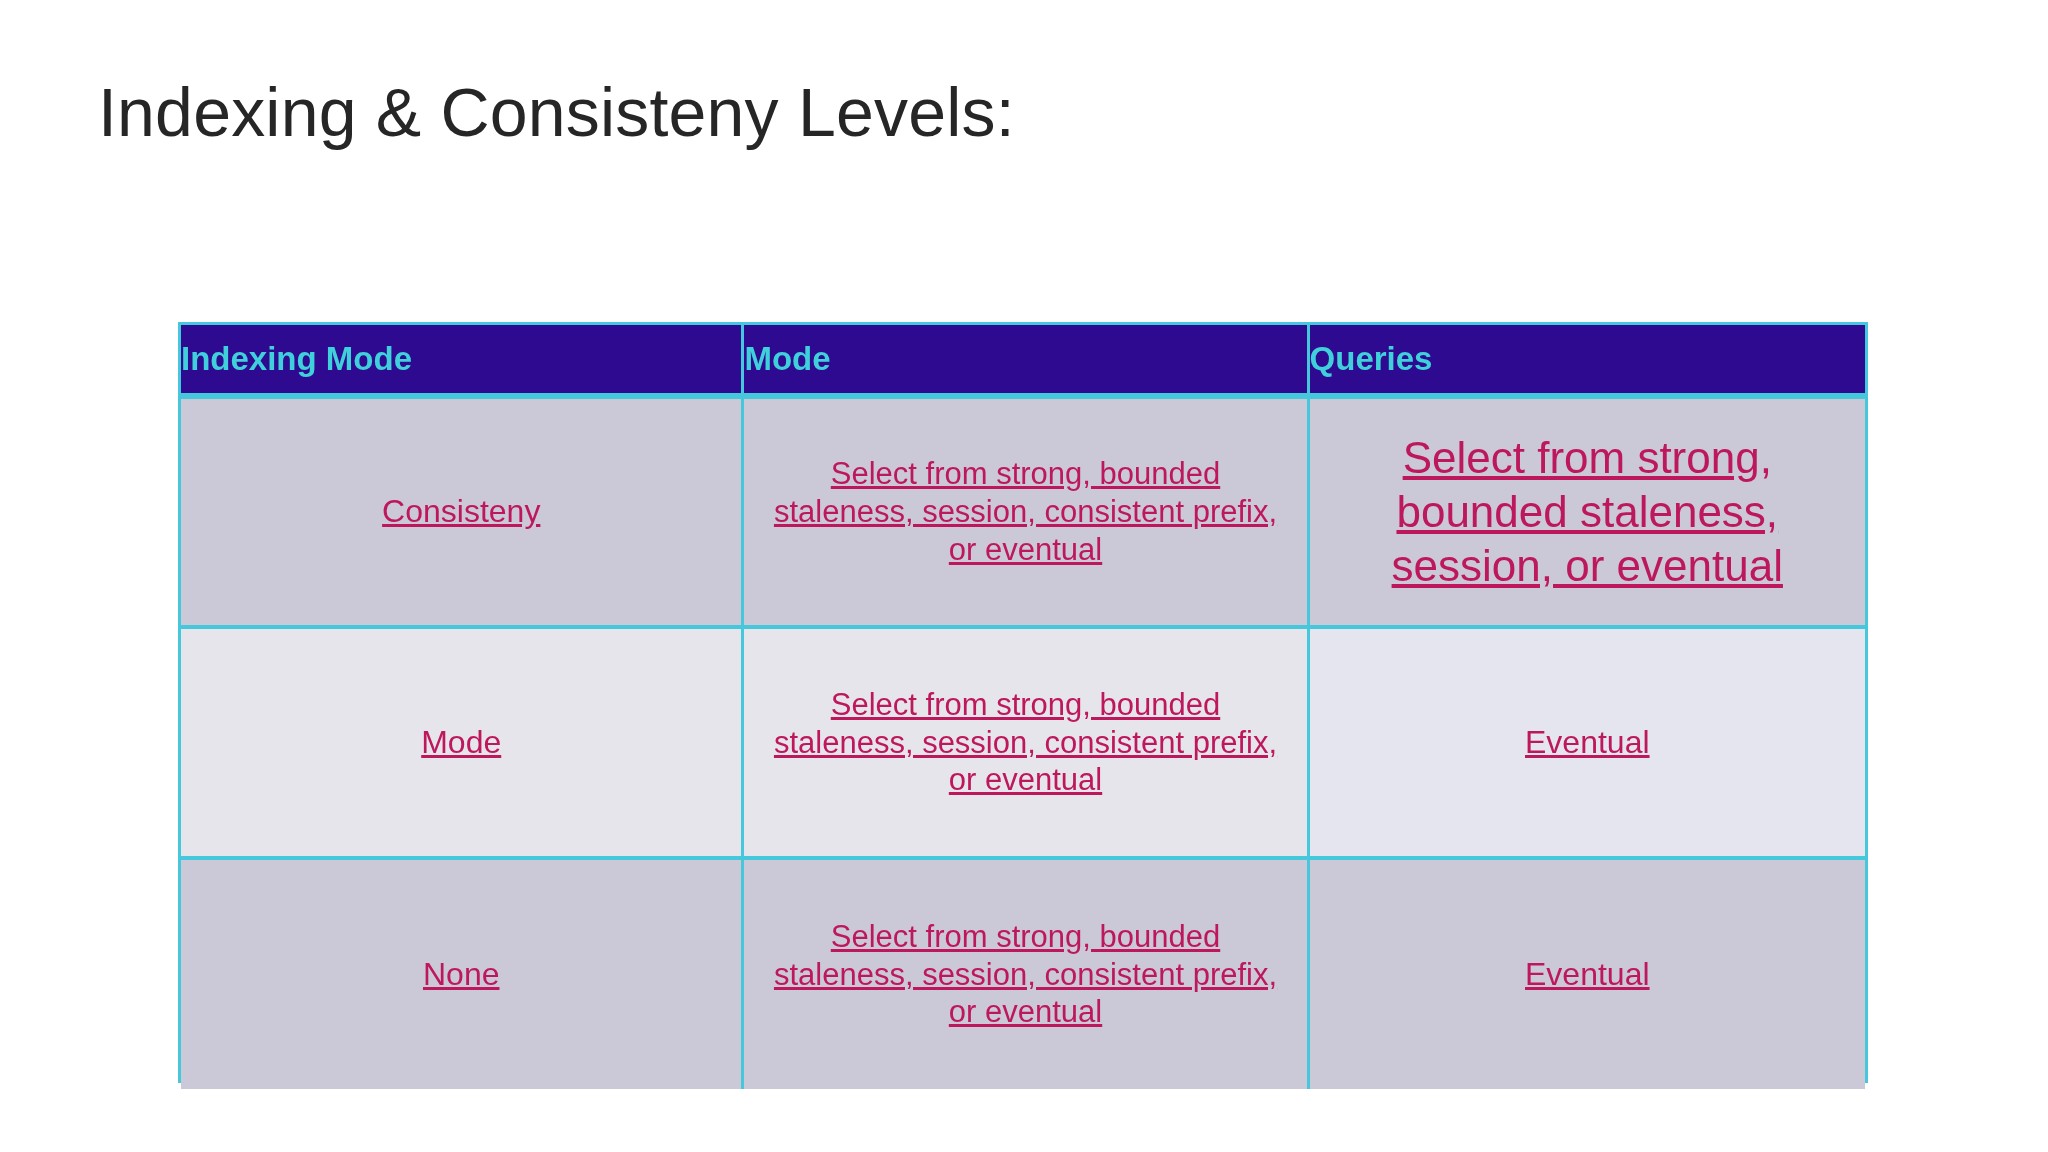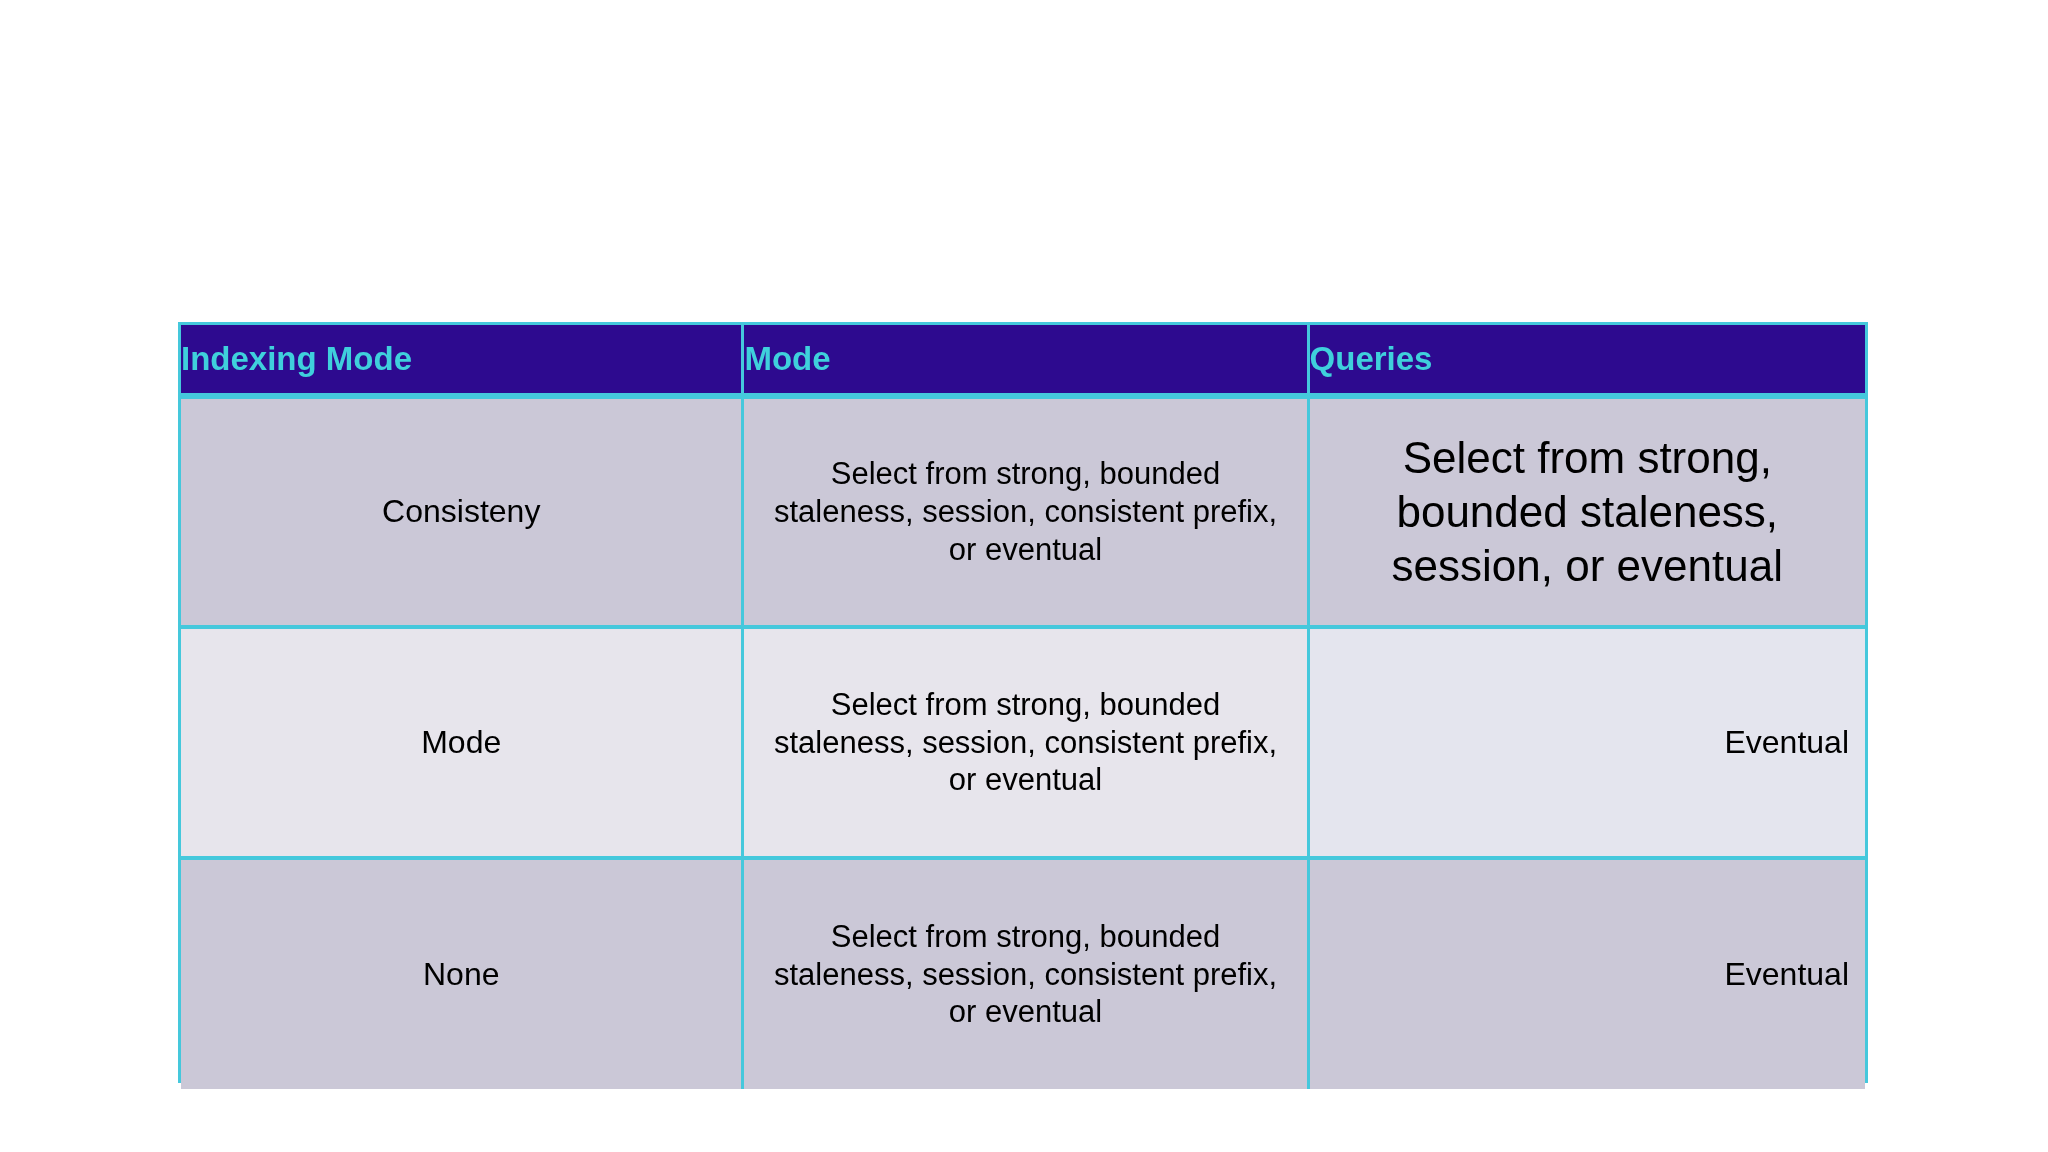--- a/index.html
+++ b/index.html
@@ -66,52 +66,54 @@
     padding: 0;
     border-right: 3px solid #45C8DC;
     border-bottom: 6px solid #45C8DC;
   }
   .tbl thead th:last-child { border-right: none; }
 
   
   .tbl tbody td {
     text-align: center;
     vertical-align: middle;
-    color: #000000;
+    color: #be185d;
     padding: 6px 16px;
     border-right: 3px solid #45C8DC;
     border-bottom: 4px solid #45C8DC;
     line-height: 1.22;
+    text-decoration: underline;
   }
   .tbl tbody td:last-child { border-right: none; }
   .tbl tbody tr:last-child td { border-bottom: none; }
 
   
   .col-mode    { width: 33.4%; }
   .col-reads   { width: 33.5%; }
   .col-queries { width: 33.1%; margin-left: 40px; }
 
   
   .row-dark  td { background: #CBC8D7; }
   .row-light td { background: #E7E5EC; }
   .row-light td.tint-queries { background: #E4E5EE; }
 
   
   td.c-mode    { font-size: 32px; }
   td.c-reads   { font-size: 31px; }
   td.c-queries { font-size: 44px; }
-  td.c-queries.short { font-size: 32px; text-align: right; }
+  td.c-queries.short { font-size: 32px; }
 
   .cell-row { height: 231px; }
 </style>
 </head>
 <body>
 
 <div class="slide">
 
+  <div class="slide-title">Indexing &amp; Consisteny Levels:</div>
 
   <div class="table-wrap">
     <table class="tbl">
       <thead>
         <tr>
           <th class="col-mode">Indexing Mode</th>
           <th class="col-reads">Mode</th>
           <th class="col-queries">Queries</th>
         </tr>
       </thead>

